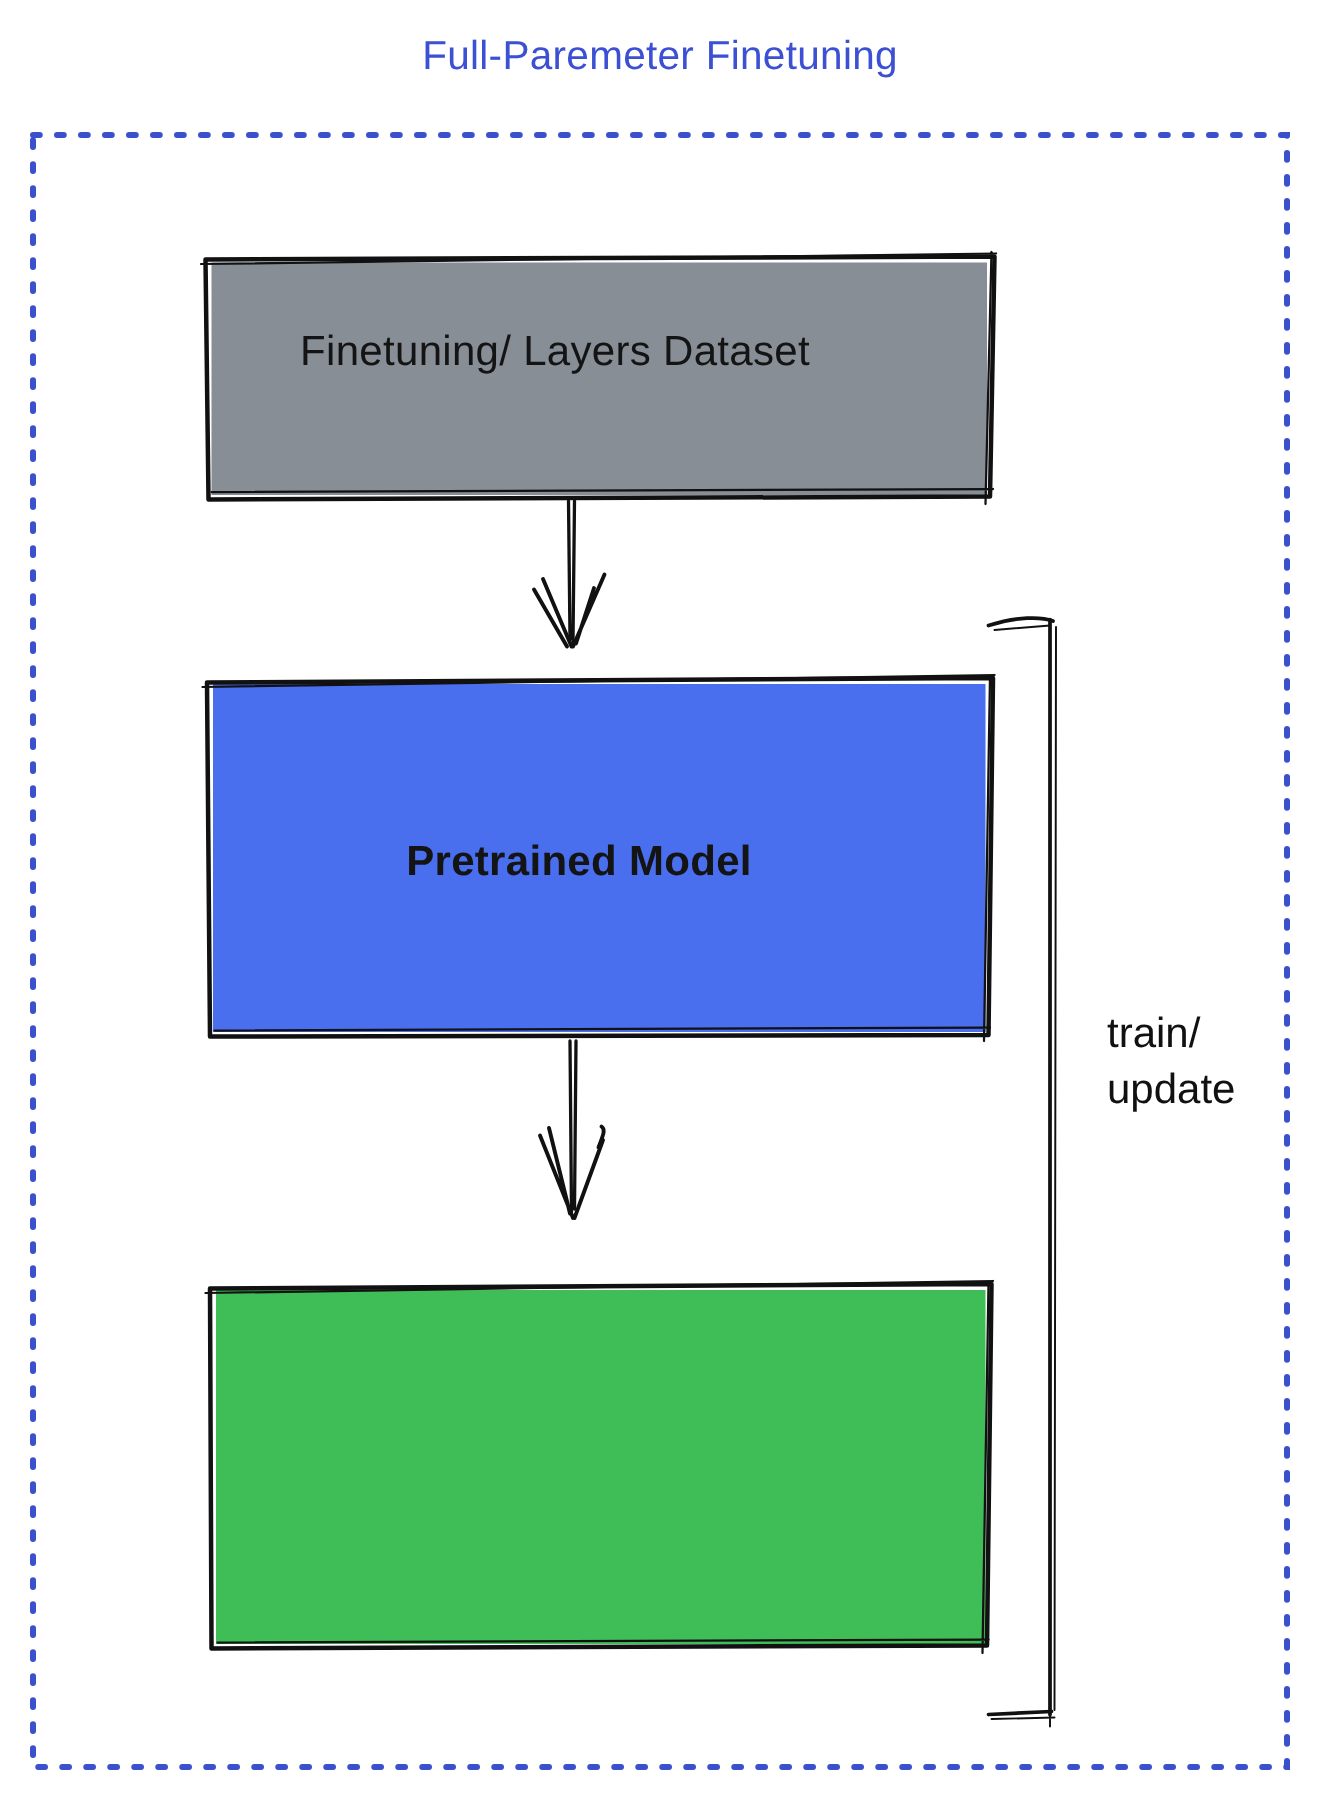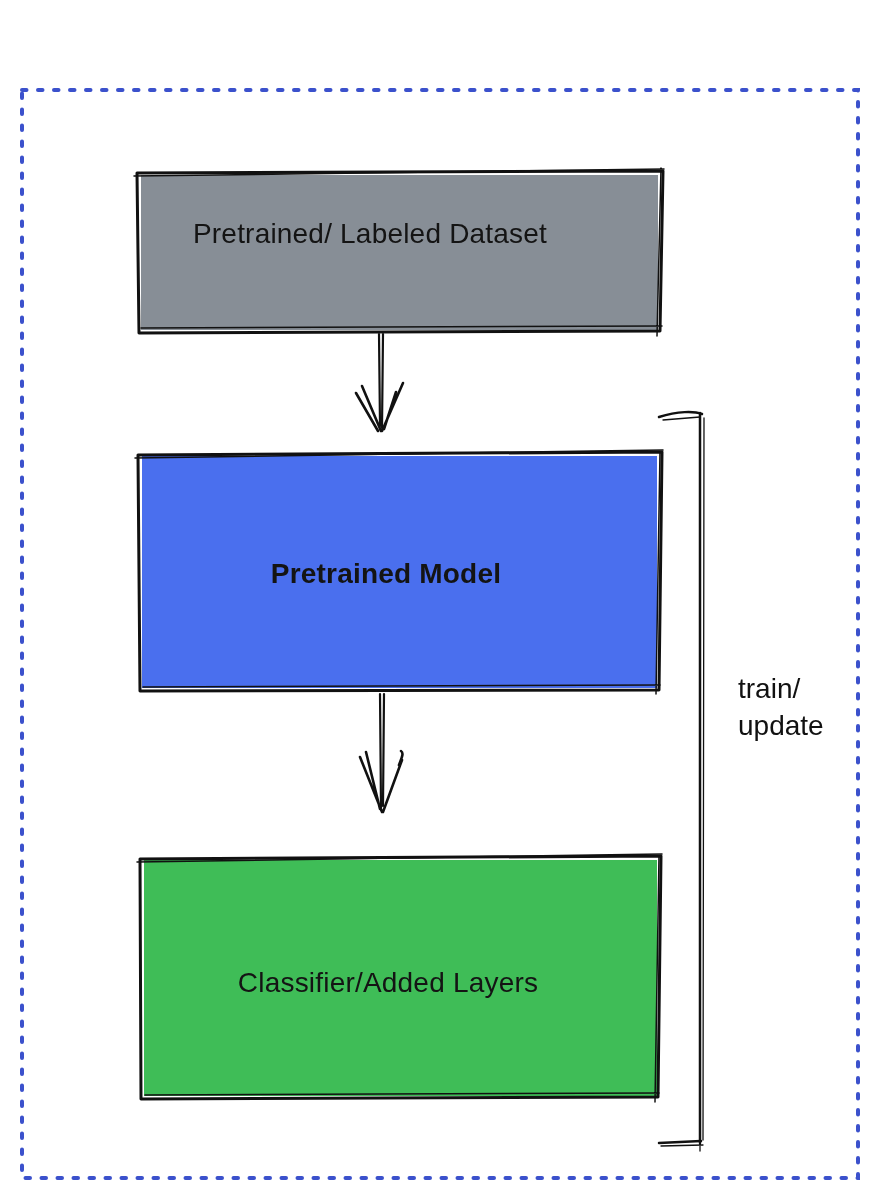--- a/index.html
+++ b/index.html
@@ -62,20 +62,21 @@
     color: #111111;
     text-align: left;
     white-space: nowrap;
   }
 </style>
 </head>
 <body>
 
 <div class="stage">
 
+  <div class="diagram-title">Full-Paremeter Finetuning</div>
 
   <svg class="diagram-svg" width="880" height="1200" viewBox="0 0 880 1200">
 
     <rect x="22" y="90" width="836" height="1088" fill="none" stroke-width="4" stroke-dasharray="4.5 11.5" stroke-linecap="round" stroke="#3b51cc"></rect>
 
     <g>
       <rect x="141" y="175" width="517" height="155" stroke="none" fill="#878e96"></rect>
       <path d="M137 173 L663 171 L660 331 L139 333 Z" fill="none" stroke="#111111" stroke-width="3" stroke-linecap="round" stroke-linejoin="round"></path>
       <path d="M134 176 L664 169 M661 168 L657 336 M141 328 L662 326" fill="none" stroke="#111111" stroke-width="1.5" stroke-linecap="round"></path>
     </g>
@@ -105,24 +106,23 @@
     <g fill="none" stroke="#111111" stroke-linecap="round">
       <path d="M659 417 C678 411 694 411 702 414" stroke-width="2.5"></path>
       <path d="M663 420 L700 417" stroke-width="1.3"></path>
       <path d="M700 413 L700 1143" stroke-width="2.5"></path>
       <path d="M704 418 L703 1140" stroke-width="1.3"></path>
       <path d="M701 1141 L659 1143" stroke-width="2.5"></path>
       <path d="M661 1146 L703 1145 M700 1143 L700 1151" stroke-width="1.3"></path>
     </g>
   </svg>
 
-  <div class="node-label label-dataset">Pretrained/ Labeled Dataset</div>
+  <div class="node-label label-dataset">Finetuning/ Layers Dataset</div>
 
   <div class="node-label label-pretrained">Pretrained Model</div>
 
-  <div class="node-label label-classifier">Classifier/Added Layers</div>
 
   <div class="bracket-label">
     <div>train/</div>
     <div>update</div>
   </div>
 
 </div>
 
 </body></html>

